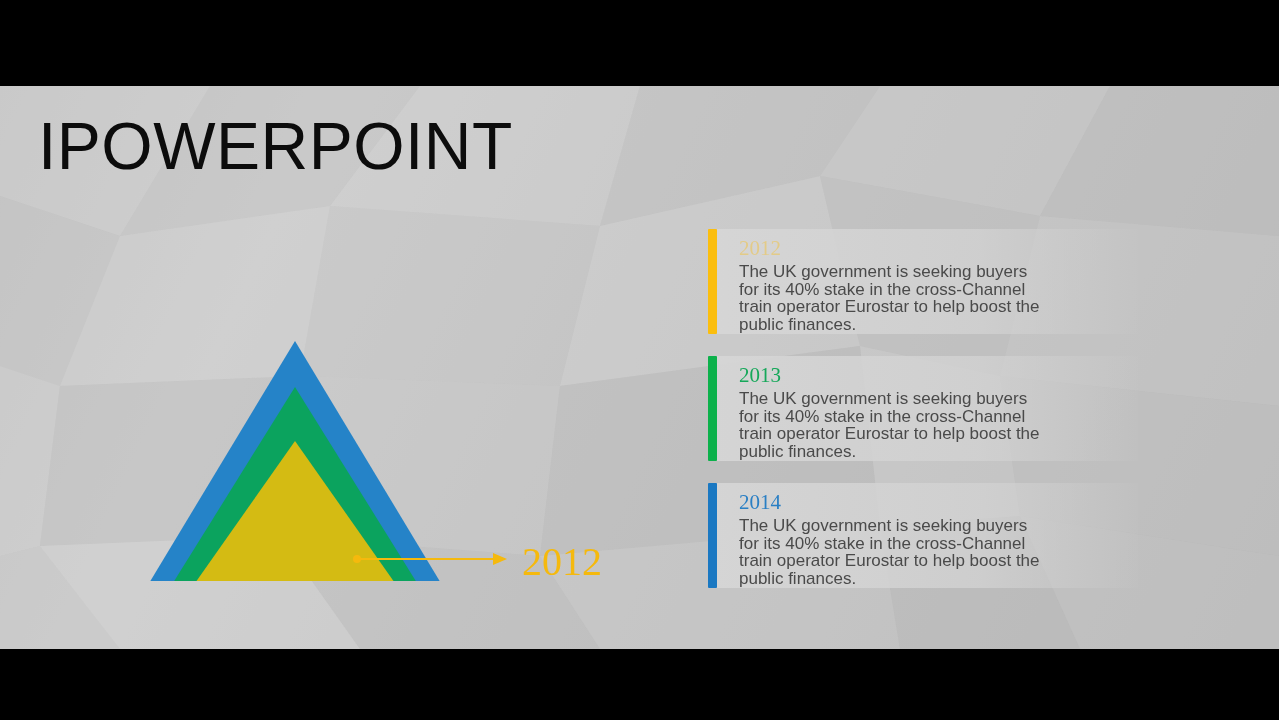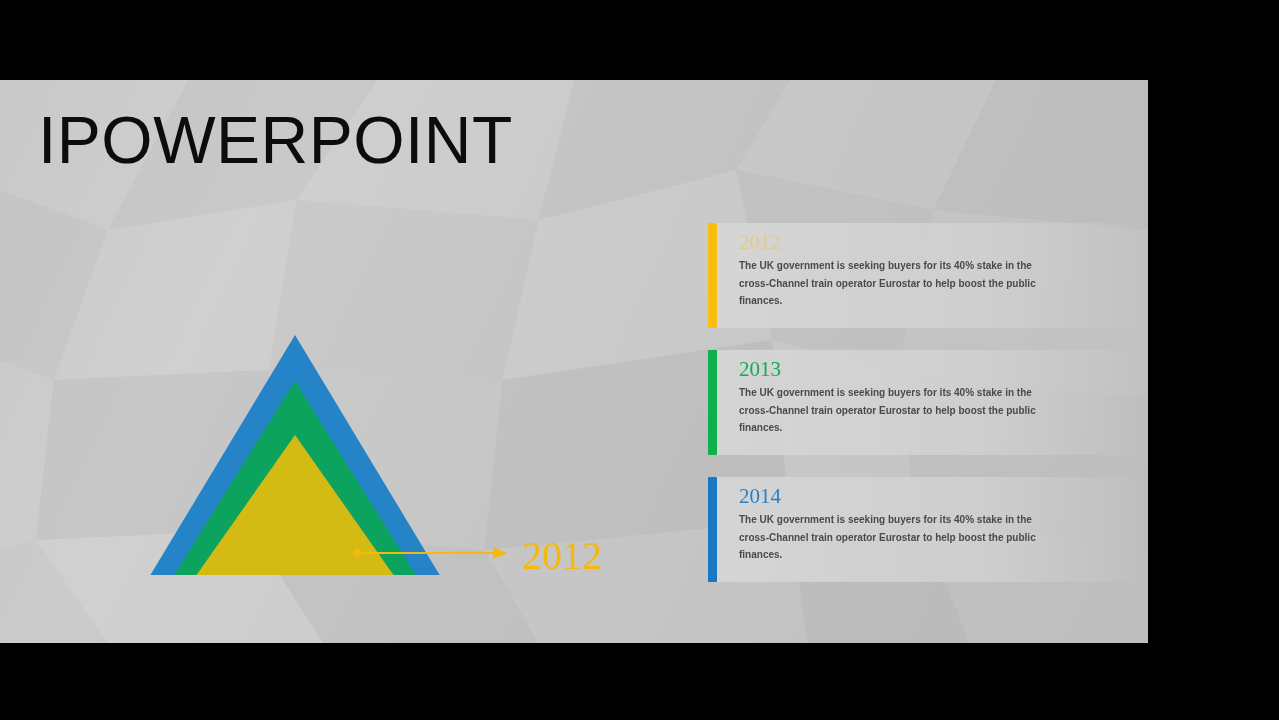--- a/index.html
+++ b/index.html
@@ -10,21 +10,21 @@
     overflow:hidden;
   }
   #stage { position:relative; width:1279px; height:720px; background:#000; }
 
   
   .bar-top    { position:absolute; left:0; top:0;    width:1279px; height:78px; background:#000; }
   .bar-bottom { position:absolute; left:0; top:641px; width:1279px; height:79px; background:#000; }
 
   
   #slide {
-    position:absolute; left:0; top:80px; width:1148px; height:563px;
+    position:absolute; left:0; top:86px; width:1279px; height:563px;
     overflow:hidden;
     background:
       linear-gradient(115deg, #c2c2c2 0%, #cdcdcd 22%, #c4c4c4 46%, #bdbdbd 70%, #b4b4b4 100%);
     padding-left: 48px;
   }
   #poly { position:absolute; inset:0; width:100%; height:100%; }
 
   
   .title {
     position:absolute; left:38px; top:27px;
@@ -50,25 +50,24 @@
     flex:1 1 auto;
     padding:6px 14px 8px 22px;
     background:linear-gradient(90deg, rgba(214,214,214,0.93) 0%, rgba(210,210,210,0.80) 62%, rgba(200,200,200,0.10) 100%);
   }
   .card-head {
     font-family:"Liberation Serif", serif;
     font-size:21px; line-height:26px;
     margin-bottom:2px;
   }
   .card-text {
-    font-size:10px; line-height:17.6px;
+    font-size:17px; line-height:17.6px;
     color:#4a4a4a;
     font-family:"Liberation Sans", sans-serif;
     max-width:312px;
-    font-weight:bold;
   }
   .faded { opacity:0.55; }
 </style>
 </head>
 <body>
 
 <div id="stage">
 
   <div class="bar-top"></div>
   <div class="bar-bottom"></div>

